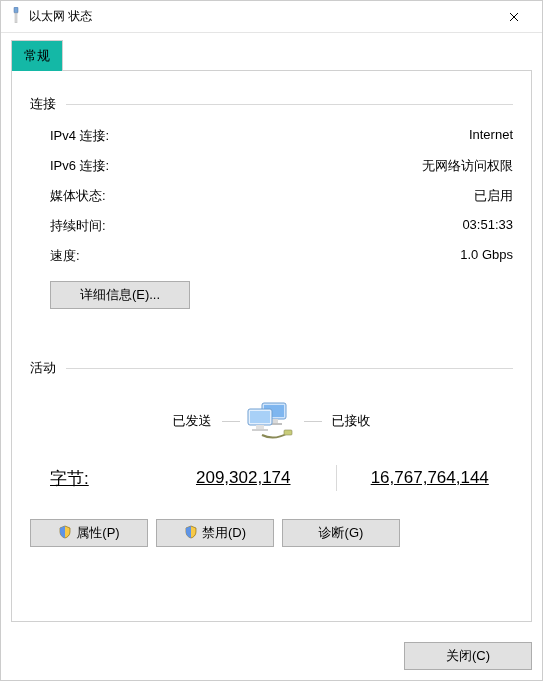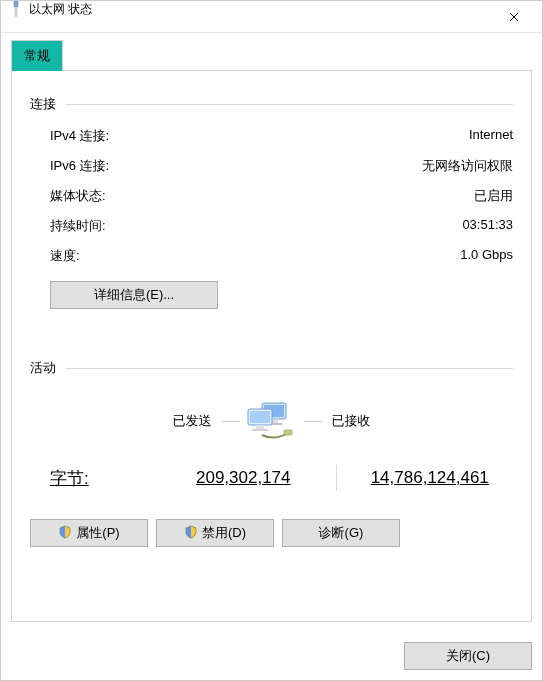--- a/index.html
+++ b/index.html
@@ -14,21 +14,21 @@
     width: 543px;
     height: 681px;
     border: 1px solid #ccc;
     background: #fff;
     display: flex;
     flex-direction: column;
   }
   .titlebar {
     height: 32px;
     display: flex;
-    align-items: flex-start;
+    align-items: center;
     padding: 0 8px;
     border-bottom: 1px solid #e5e5e5;
   }
   .titlebar .icon { margin-right: 6px; }
   .titlebar .title { font-size: 12px; flex: 1; }
   .titlebar .close {
     width: 40px;
     height: 100%;
     display: flex;
     align-items: center;
@@ -79,21 +79,21 @@
   .details-row { padding: 10px 0 4px 20px; }
   .btn {
     border: 1px solid #adadad;
     background: #e1e1e1;
     height: 28px;
     padding: 0 10px;
     font: inherit;
     font-size: 13px;
     cursor: default;
   }
-  .details-btn { width: 168px; }
+  .details-btn { width: 140px; }
   .activity-block { padding: 6px 0 0 0; }
   .act-row1 {
     display: grid;
     grid-template-columns: 1fr 120px 1fr;
     align-items: center;
     padding: 10px 0 6px 0;
   }
   .act-sent { text-align: right; font-size: 13px; }
   .act-recv { text-align: left; font-size: 13px; }
   .comps-wrap { display: flex; align-items: center; justify-content: center; gap: 4px; }
@@ -216,21 +216,21 @@
             </svg>
             <div class="dashline"></div>
           </div>
           <div class="act-recv">已接收</div>
         </div>
 
         <div class="act-row2">
           <div>字节:</div>
           <div class="val-sent">209,302,174</div>
           <div class="vdiv"></div>
-          <div class="val-recv">14,786,124,461</div>
+          <div class="val-recv">16,767,764,144</div>
         </div>
       </div>
 
       <div class="bottom-btns">
         <button class="btn">
           <span class="shield-icon">
             <svg viewBox="0 0 14 14">
                 <path d="M7 1 L12 3 V7 C12 10 9.5 12.5 7 13 C4.5 12.5 2 10 2 7 V3 Z" fill="#f7c948" stroke="#806000" stroke-width="0.6"></path>
                 <path d="M7 1 L7 13 C4.5 12.5 2 10 2 7 V3 Z" fill="#4e8ef7" opacity="0.9"></path>
               </svg>

